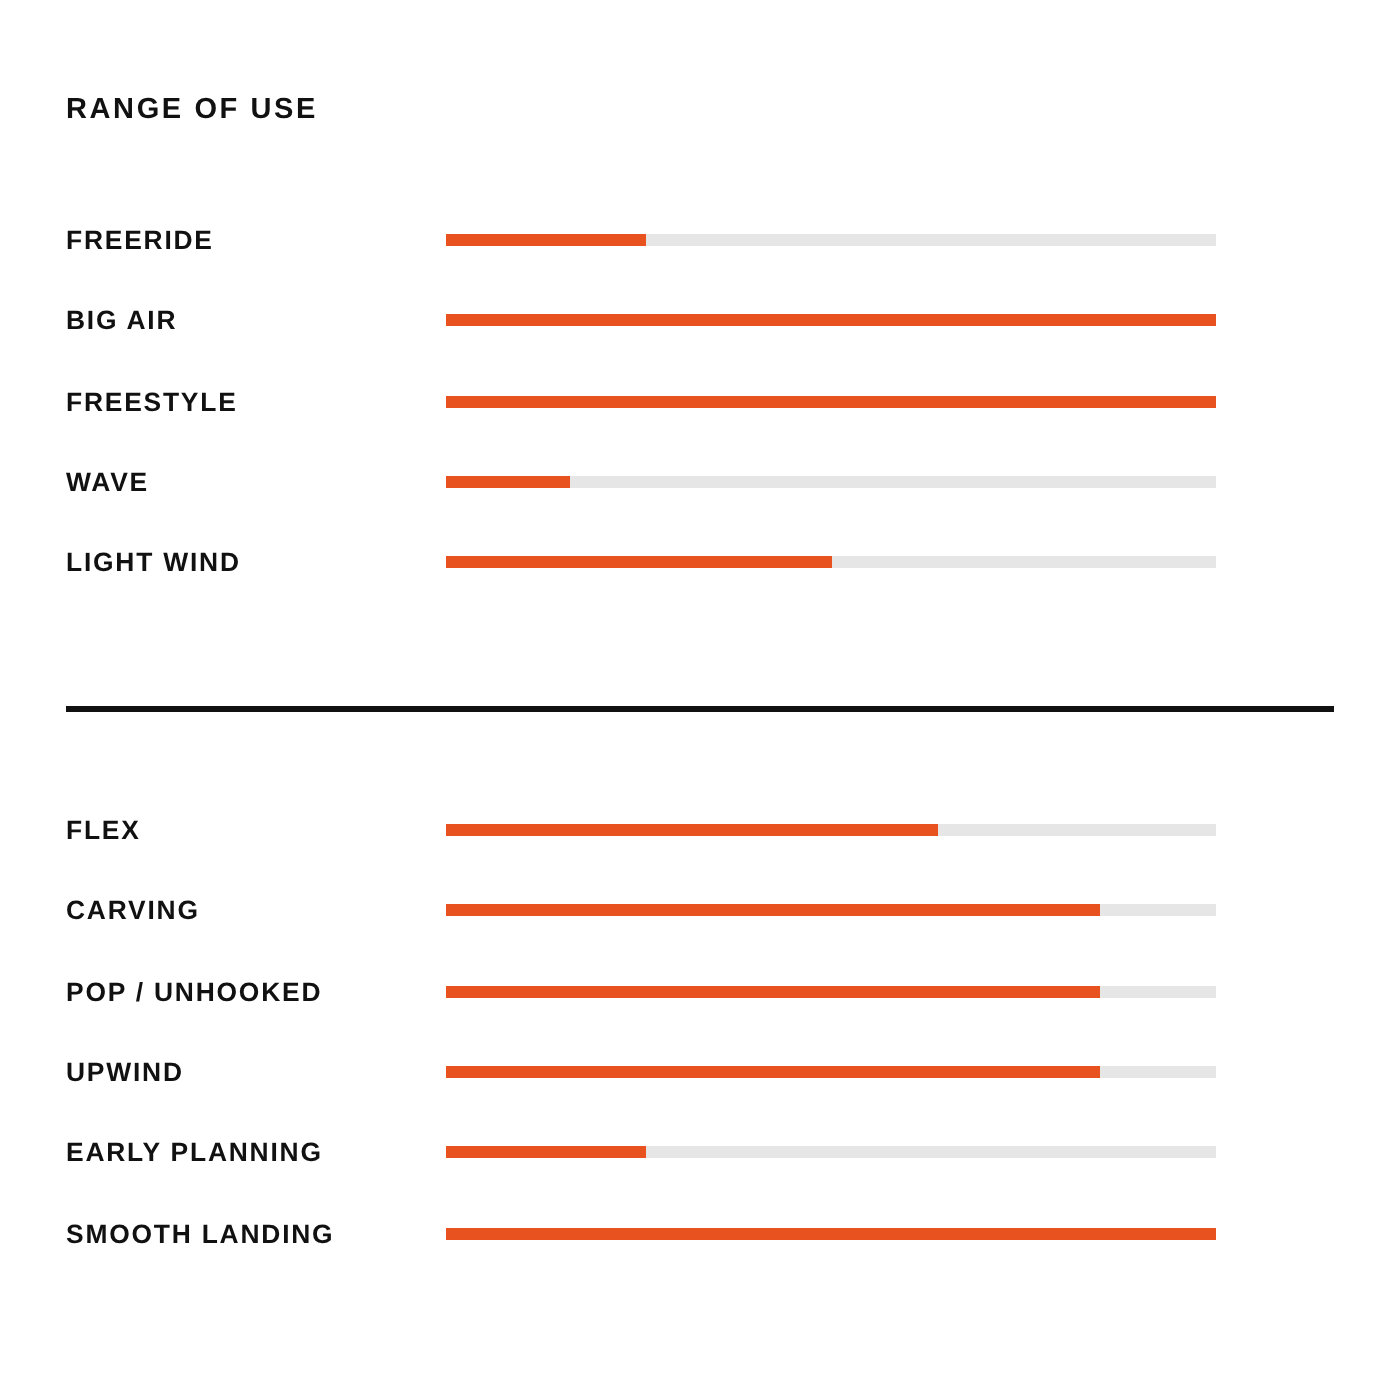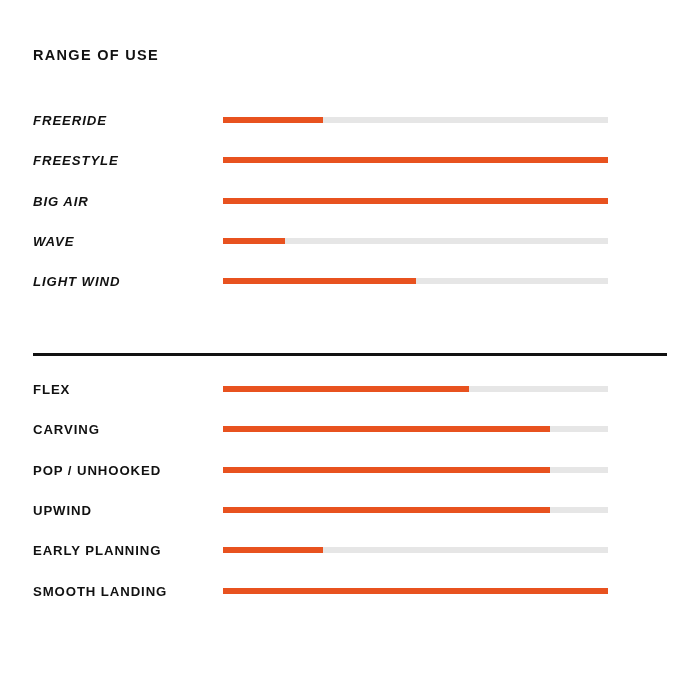--- a/index.html
+++ b/index.html
@@ -29,22 +29,22 @@
     letter-spacing: 1.3px;
     color: #111111;
     text-transform: uppercase;
     white-space: nowrap;
   }
   .group {
     position: absolute;
     left: 0;
     width: 700px;
   }
-  #group-1 { top: 100px; font-style: italic; }
-  #group-2 { top: 369px; }
+  #group-1 { top: 100px; }
+  #group-2 { top: 395px; }
 
   .row {
     position: relative;
     height: 40.3px;
   }
   .row-label {
     position: absolute;
     left: 33px;
     top: 50%;
     transform: translateY(-50%);
@@ -88,27 +88,27 @@
   <div class="title">RANGE OF USE</div>
 
   <div class="group" id="group-1">
     <div class="row">
       <div class="row-label">FREERIDE</div>
       <div class="track">
         <div class="fill" style="width: 26%;"></div>
       </div>
     </div>
     <div class="row">
-      <div class="row-label">FREESTYLE</div>
+      <div class="row-label">BIG AIR</div>
       <div class="track">
         <div class="fill" style="width: 100%;"></div>
       </div>
     </div>
     <div class="row">
-      <div class="row-label">BIG AIR</div>
+      <div class="row-label">FREESTYLE</div>
       <div class="track">
         <div class="fill" style="width: 100%;"></div>
       </div>
     </div>
     <div class="row">
       <div class="row-label">WAVE</div>
       <div class="track">
         <div class="fill" style="width: 16%;"></div>
       </div>
     </div>

